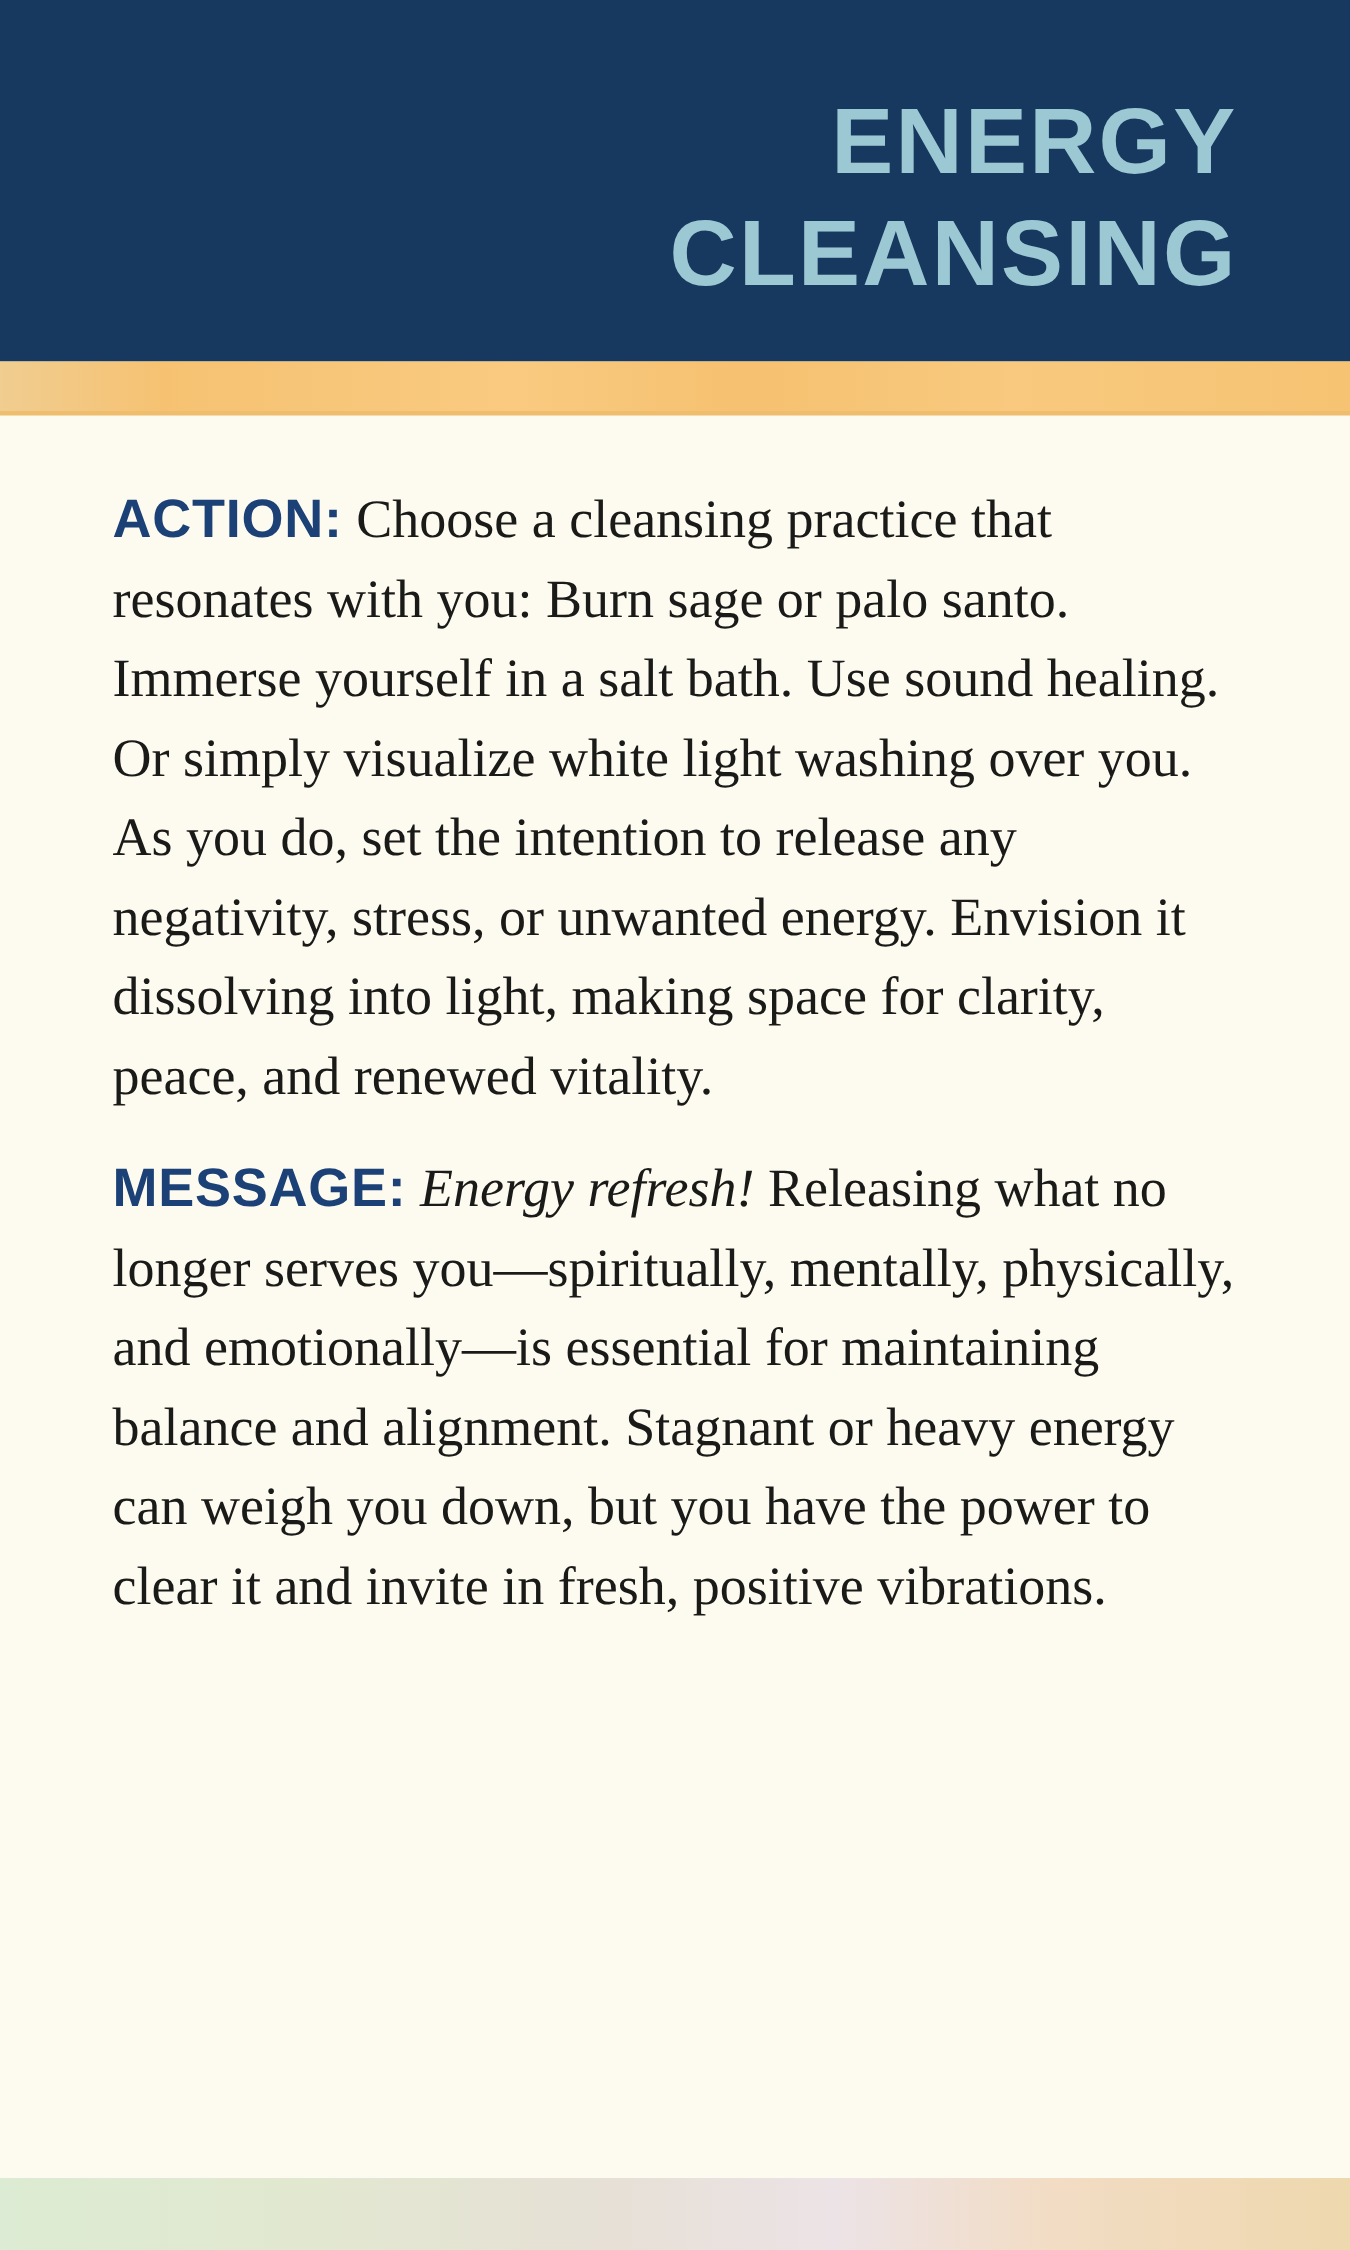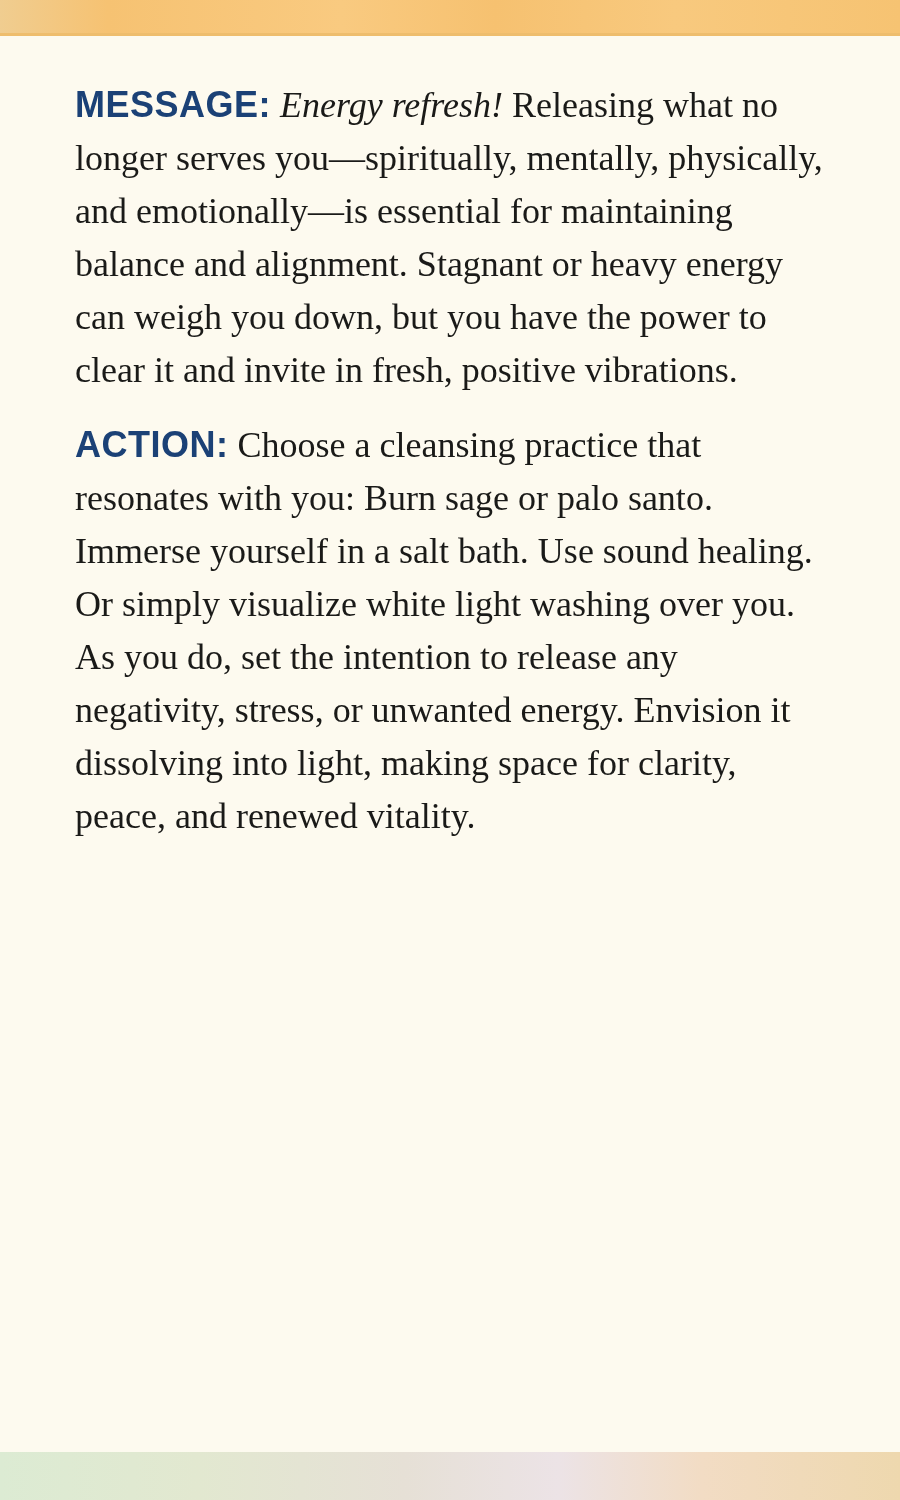--- a/index.html
+++ b/index.html
@@ -79,34 +79,40 @@
     background: linear-gradient(90deg,
       #dcebd3 0%, #e2e8d0 22%, #e6e0d6 45%,
       #ece3e6 62%, #f2dcc4 78%, #eed8ae 100%);
   }
 </style>
 </head>
 <body>
 
 <div class="card">
 
+  <header class="card-header">
+    <h1 class="card-title">
+      <span>ENERGY</span><br>
+      <span>CLEANSING</span>
+    </h1>
+  </header>
 
   <div class="gold-stripe"></div>
 
   <main class="card-body">
 
     <p>
+      <span class="para-label">ACTION:</span>
+      <span>Choose a cleansing practice that resonates with you: Burn sage or palo santo. Immerse yourself in a salt bath. Use sound healing. Or simply visualize white light washing over you. As you do, set the intention to release any negativity, stress, or unwanted energy. Envision it dissolving into light, making space for clarity, peace, and renewed vitality.</span>
+    </p>
+
+    <p>
       <span class="para-label">MESSAGE:</span>
       <span class="lead-italic">Energy refresh!</span>
       <span>Releasing what no longer serves you—spiritually, mentally, physically, and emotionally—is essential for maintaining balance and alignment. Stagnant or heavy energy can weigh you down, but you have the power to clear it and invite in fresh, positive vibrations.</span>
-    </p>
-
-    <p>
-      <span class="para-label">ACTION:</span>
-      <span>Choose a cleansing practice that resonates with you: Burn sage or palo santo. Immerse yourself in a salt bath. Use sound healing. Or simply visualize white light washing over you. As you do, set the intention to release any negativity, stress, or unwanted energy. Envision it dissolving into light, making space for clarity, peace, and renewed vitality.</span>
     </p>
 
 
   </main>
 
   <div class="bottom-band"></div>
 
 </div>
 
 </body></html>

